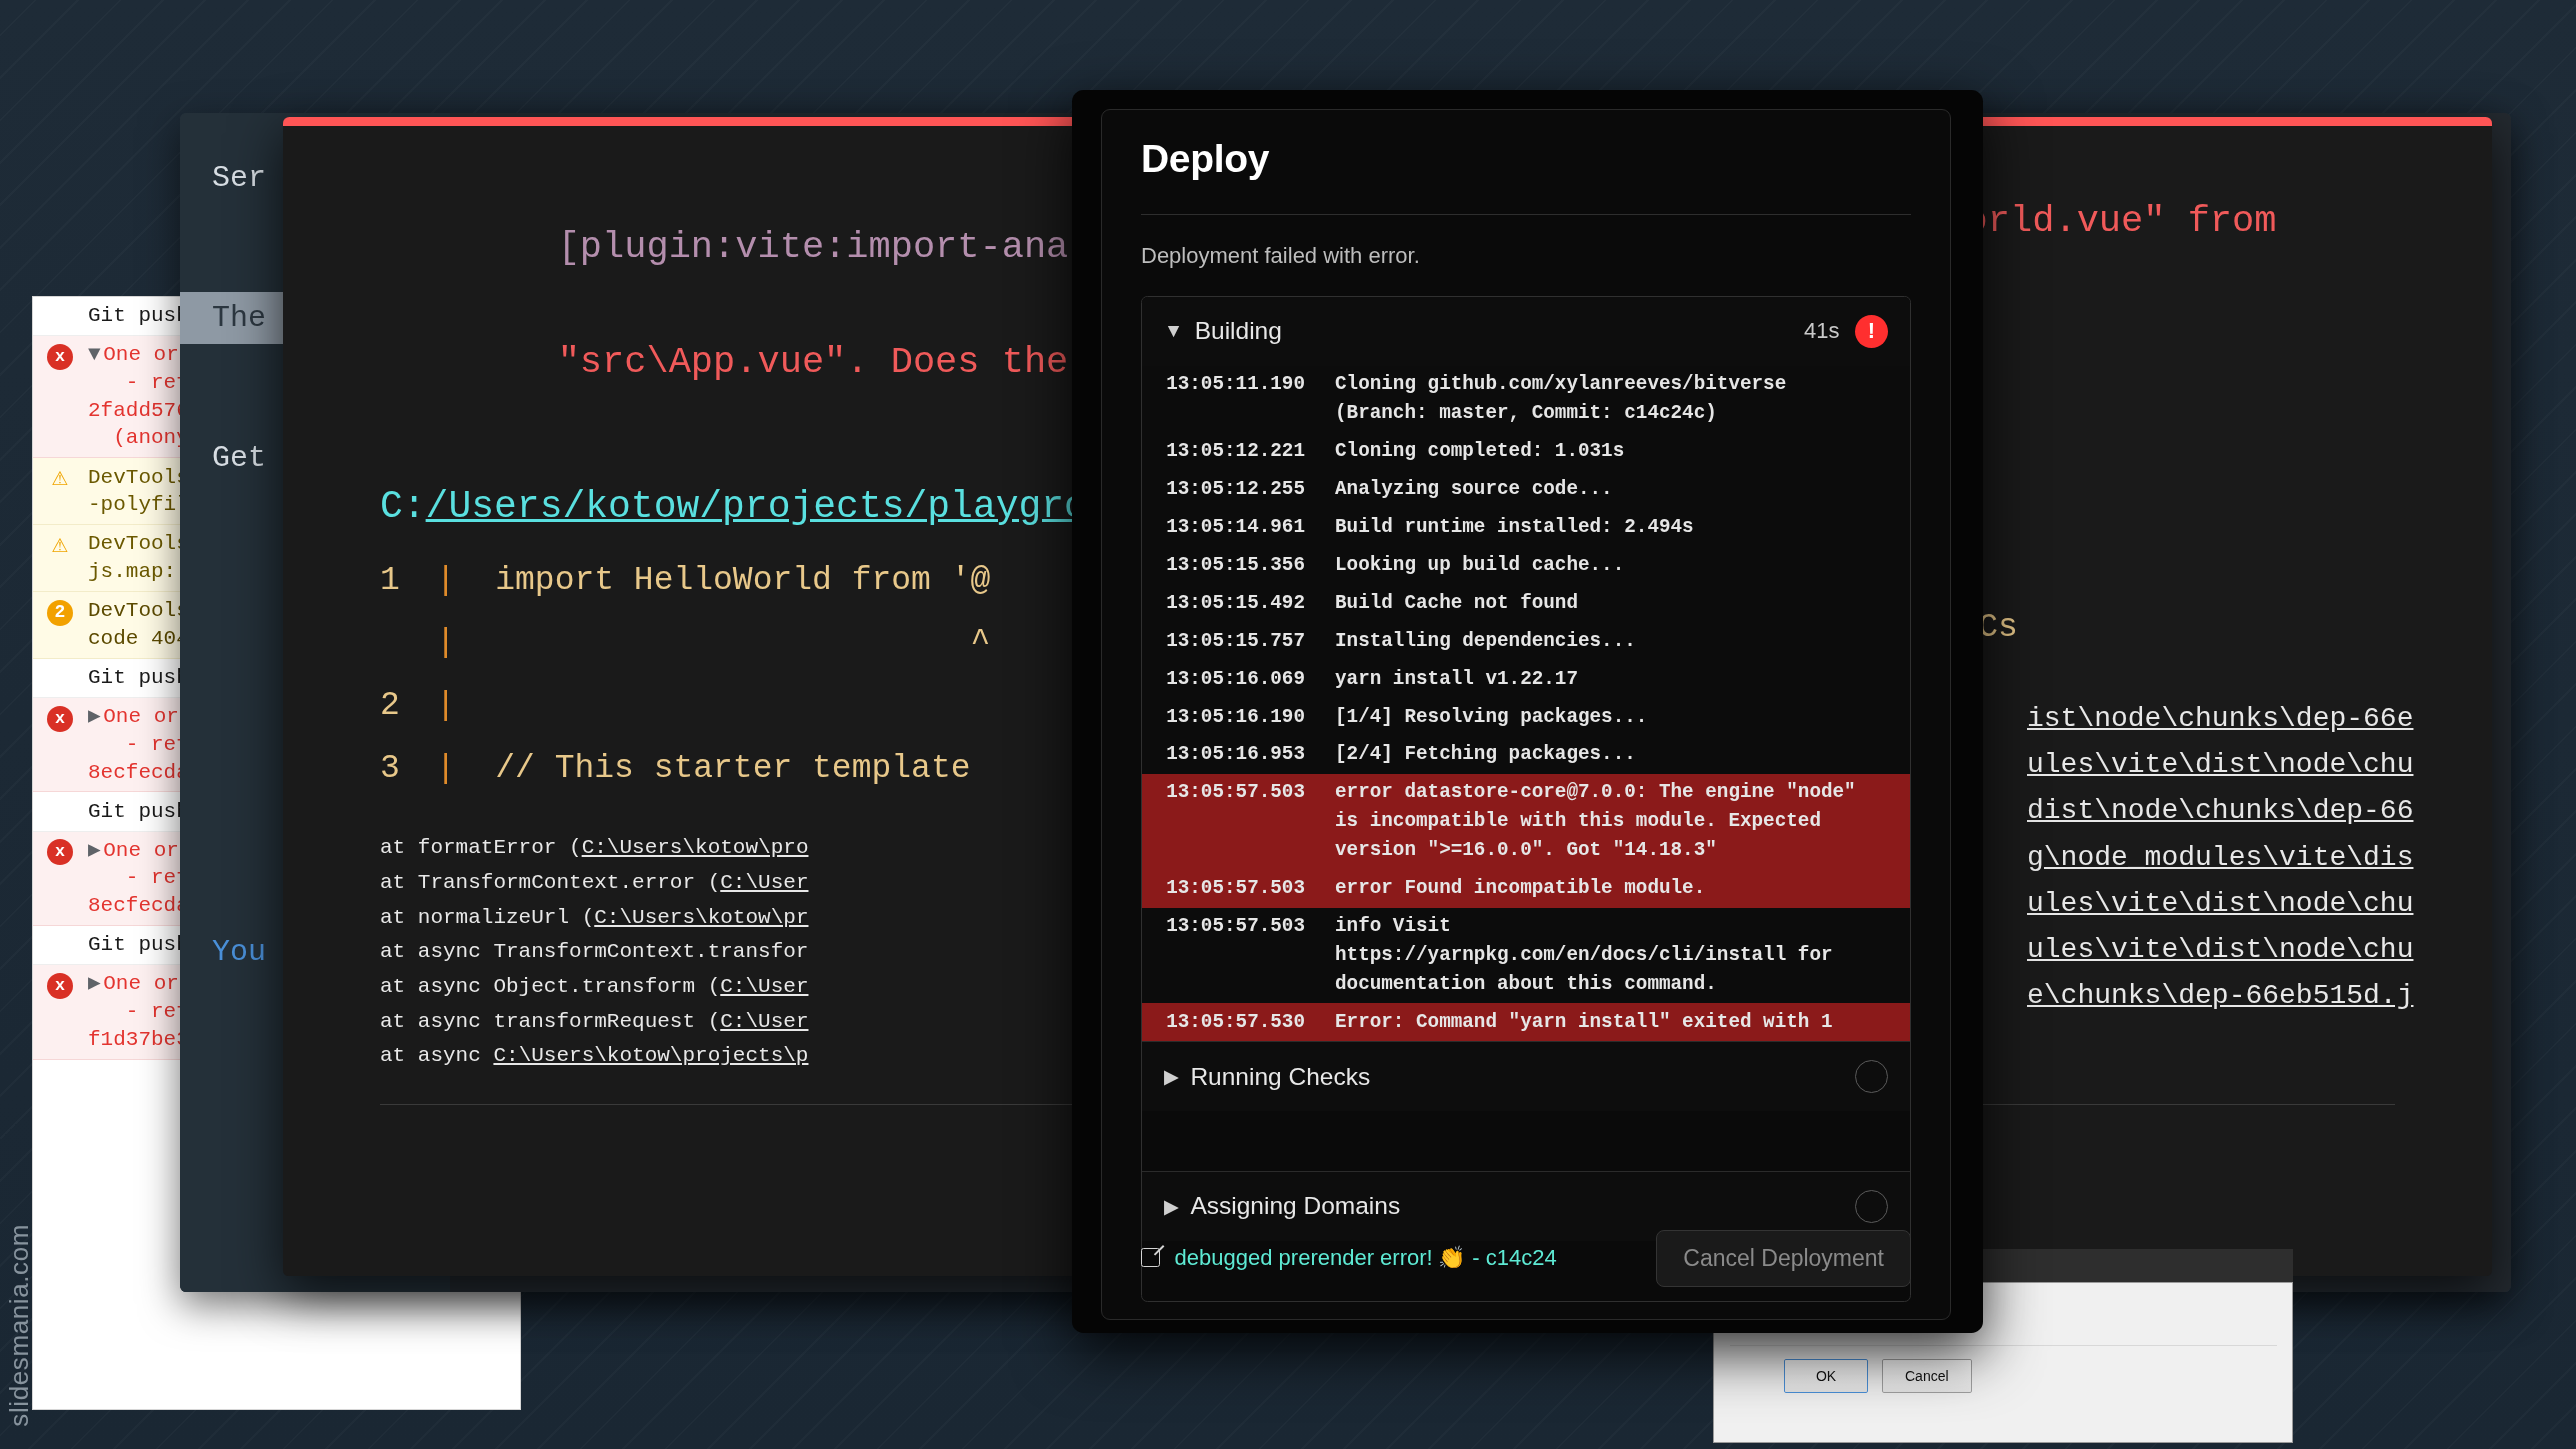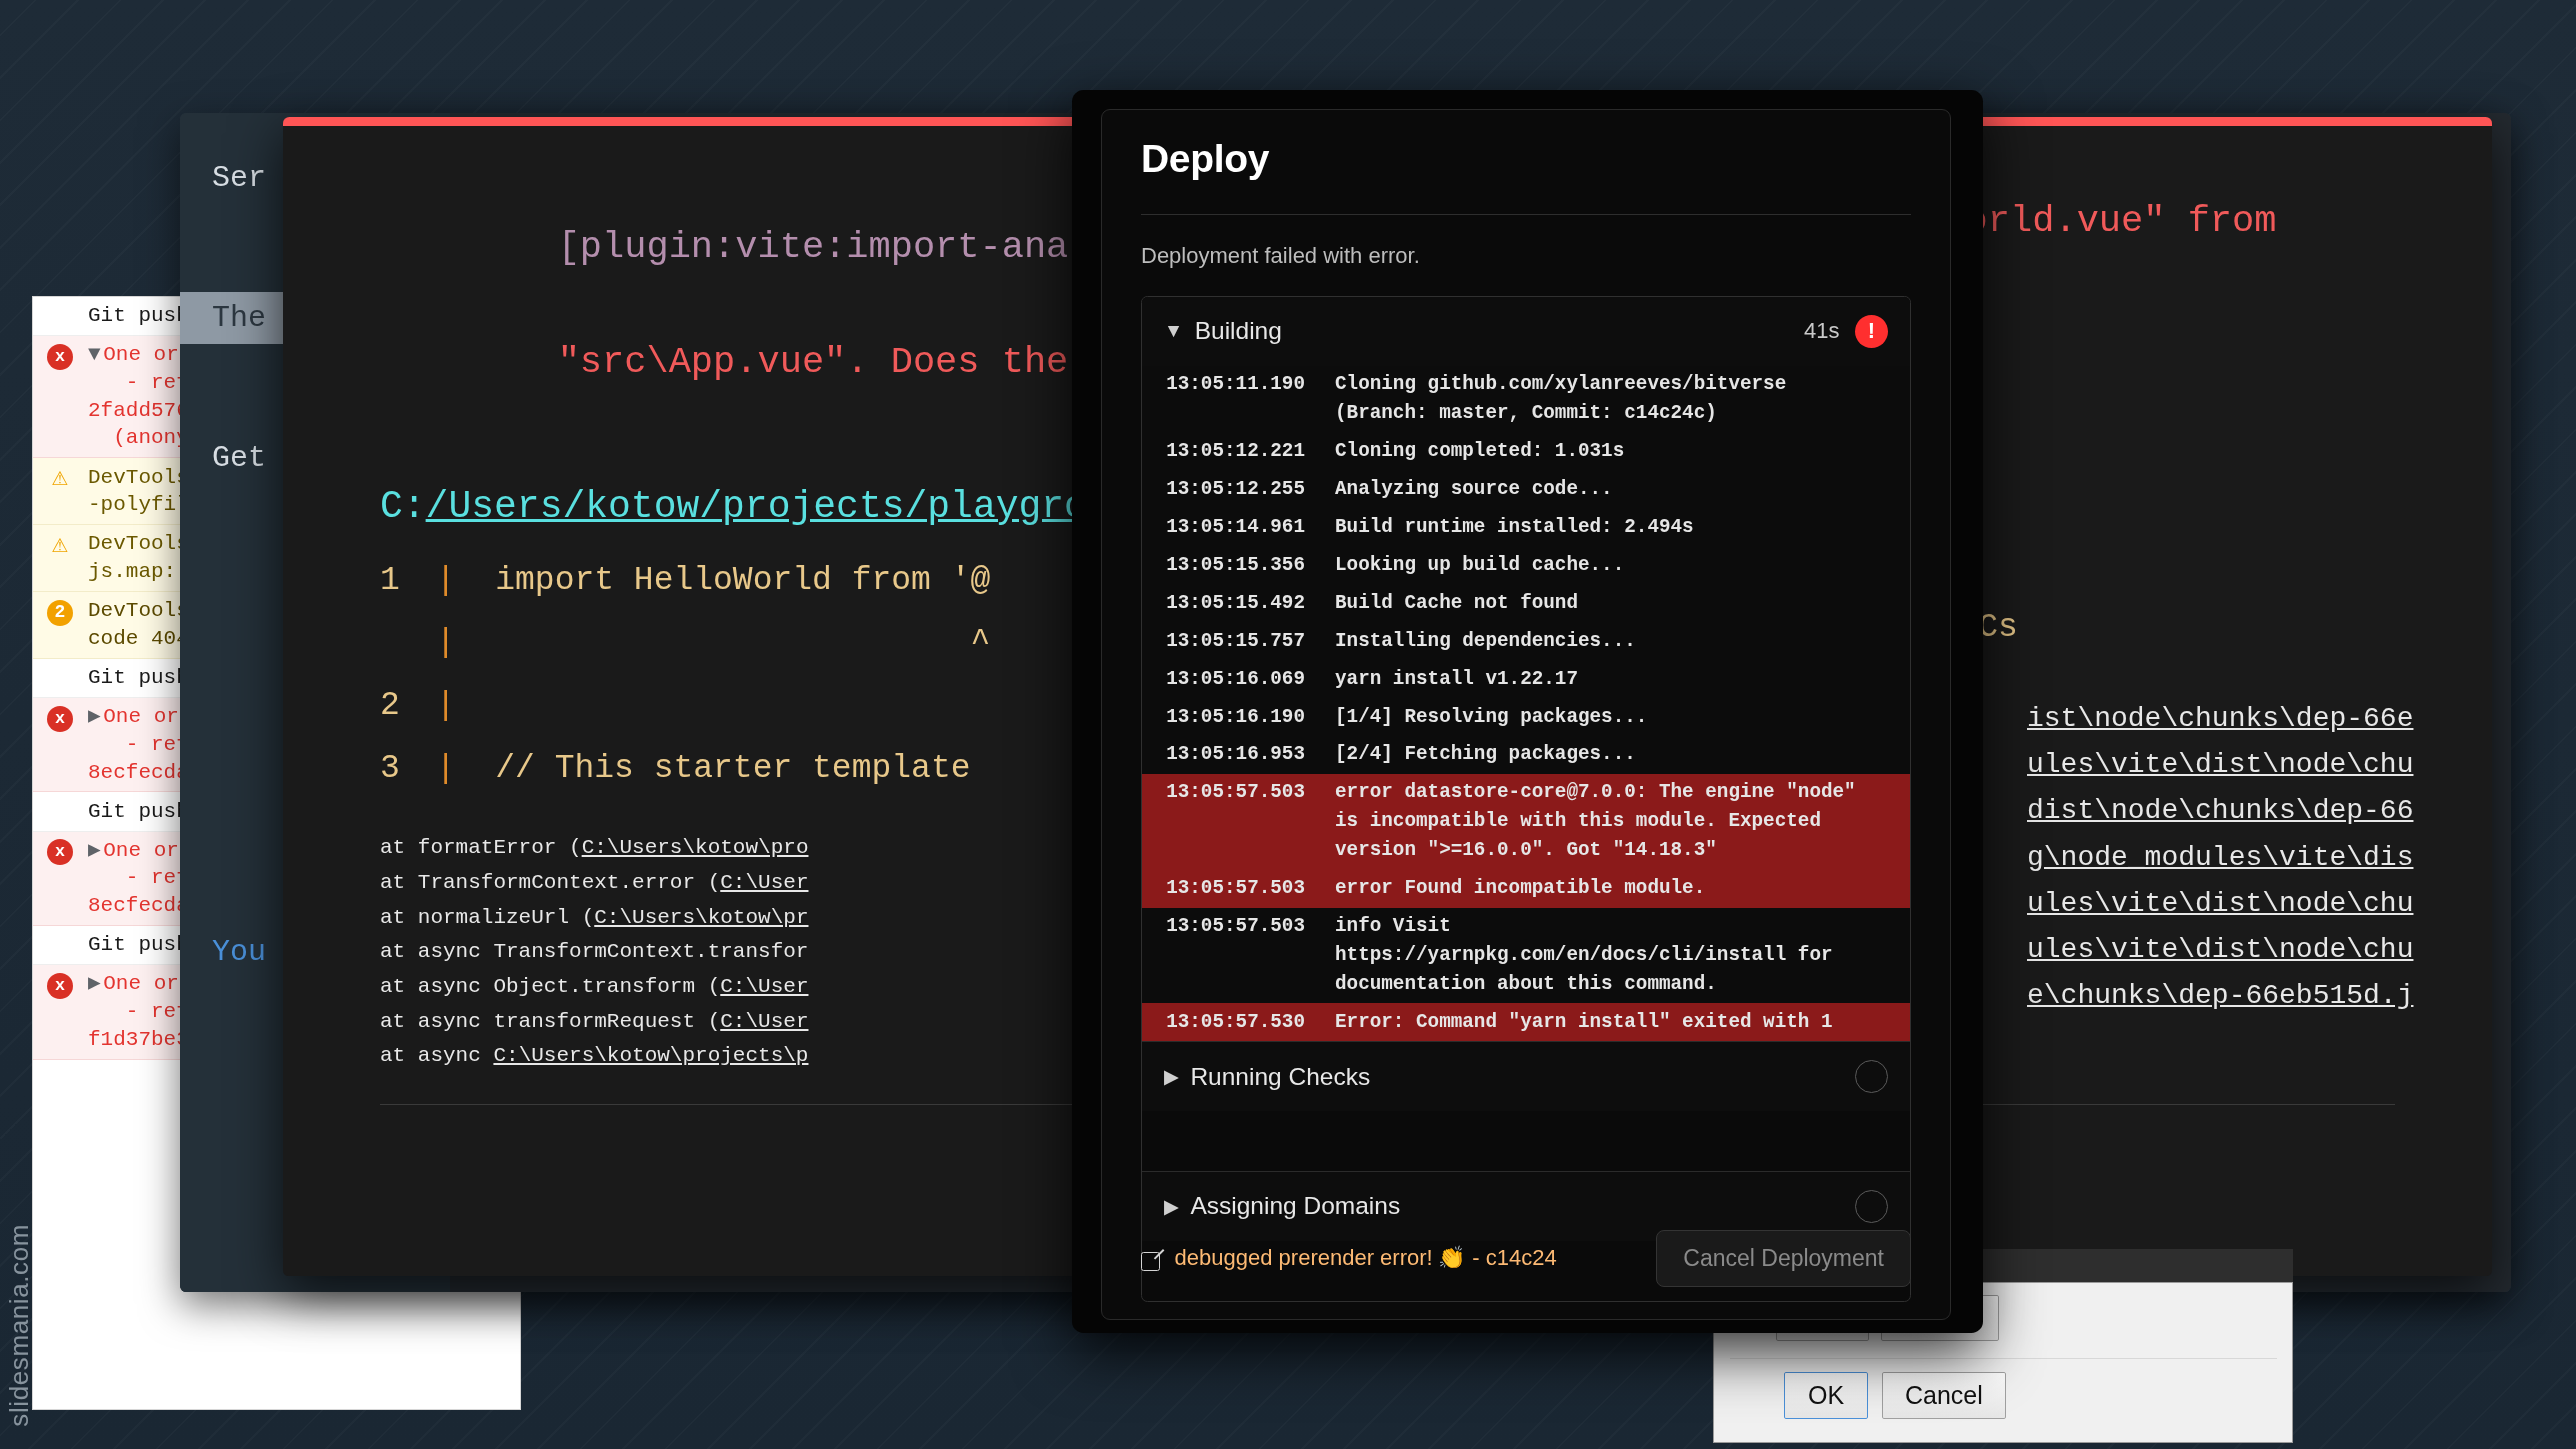--- a/index.html
+++ b/index.html
@@ -124,21 +124,21 @@
   .log-row .tx { color:#e6e6e6; white-space:pre-wrap; padding-right:19.3px; }
   .log-row.err { background:#8b1a1a; }
 
   .step-pad { padding:30px 0; }
 
   .m-footer {
     position:absolute; left:0; right:0; bottom:0; height:122px;
     display:flex; align-items:center; justify-content:space-between;
     padding:0 39px;
   }
-  .m-foot-left { display:flex; align-items:flex-end; gap:11.6px; color:#fdba74; font-size:22px; }
+  .m-foot-left { display:flex; align-items:flex-start; gap:11.6px; color:#5eead4; font-size:22px; }
   .ext-icon { width:22px; height:22px; position:relative; display:inline-block; }
   .ext-icon::before{ content:""; position:absolute; left:0; bottom:0; width:16.7px; height:16.7px; border:1.9px solid #d4d4d4; border-radius:2.6px;}
   .ext-icon::after{ content:""; position:absolute; right:0; top:0; width:13px; height:1.9px; background:#d4d4d4; transform:rotate(-45deg); transform-origin:right top;}
   .cancel-btn {
     background:#1a1a1a; border:0.6px solid #343434; border-radius:8px;
     color:#8a8a8a; font-size:23px; padding:14px 26px;
   }
 
   
   .rightpaths {
@@ -150,21 +150,21 @@
 
   
   .windlg {
     position:absolute; left:1713px; top:1282px; width:580px; height:161px;
     background:#f0f0f0; border:0.6px solid #9a9a9a; z-index:15;
     font-family:"Liberation Sans", sans-serif; overflow:hidden;
   }
   .wd-rowtop { display:flex; align-items:center; gap:11.6px; padding:11.6px 15.5px 6.4px 62px; }
   .wd-btn {
     background:linear-gradient(#fdfdfd,#e6e6e6); border:0.6px solid #a0a0a0;
-    padding:7.7px 22px; font-size:25px; color:#111; border-radius:1.9px; min-width:84px; text-align:center;
+    padding:7.7px 22px; font-size:14px; color:#111; border-radius:1.9px; min-width:84px; text-align:center;
   }
   .wd-sep { height:0.6px; background:#d8d8d8; margin:10.3px 15.5px; }
   .wd-rowbot { display:flex; gap:14px; padding:3.9px 15.5px 13px 70px; }
   .wd-btn.primary { border:1.3px solid #4a90d9; }
   .wd-circ { position:absolute; left:28px; top:16.7px; font-size:22px; color:#333; }
 
   
   .darkstrip { position:absolute; left:1713px; top:1249px; width:580px; height:39px; background:#2e2e2e; z-index:14;}
 </style>
 </head>

